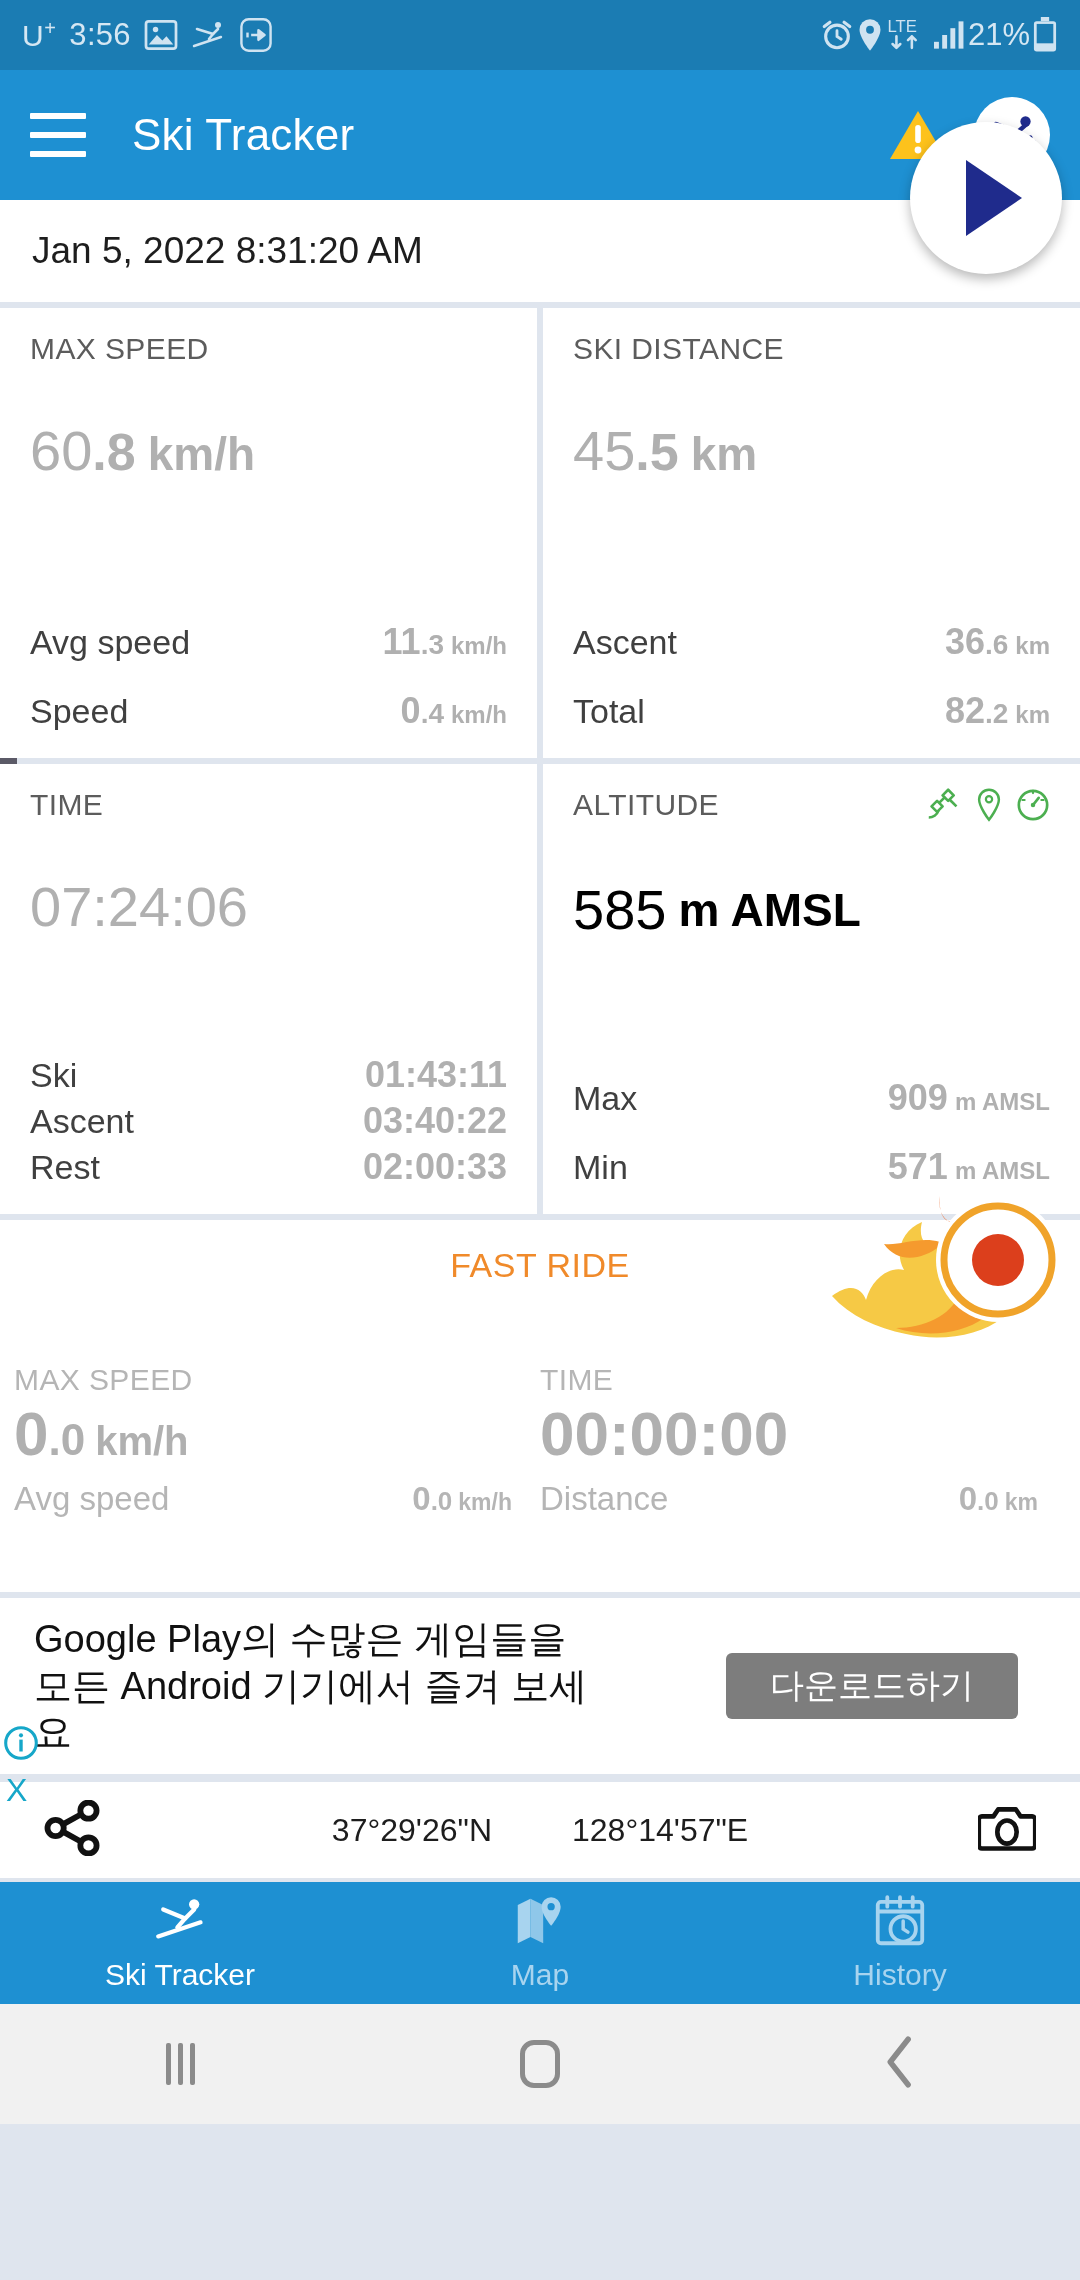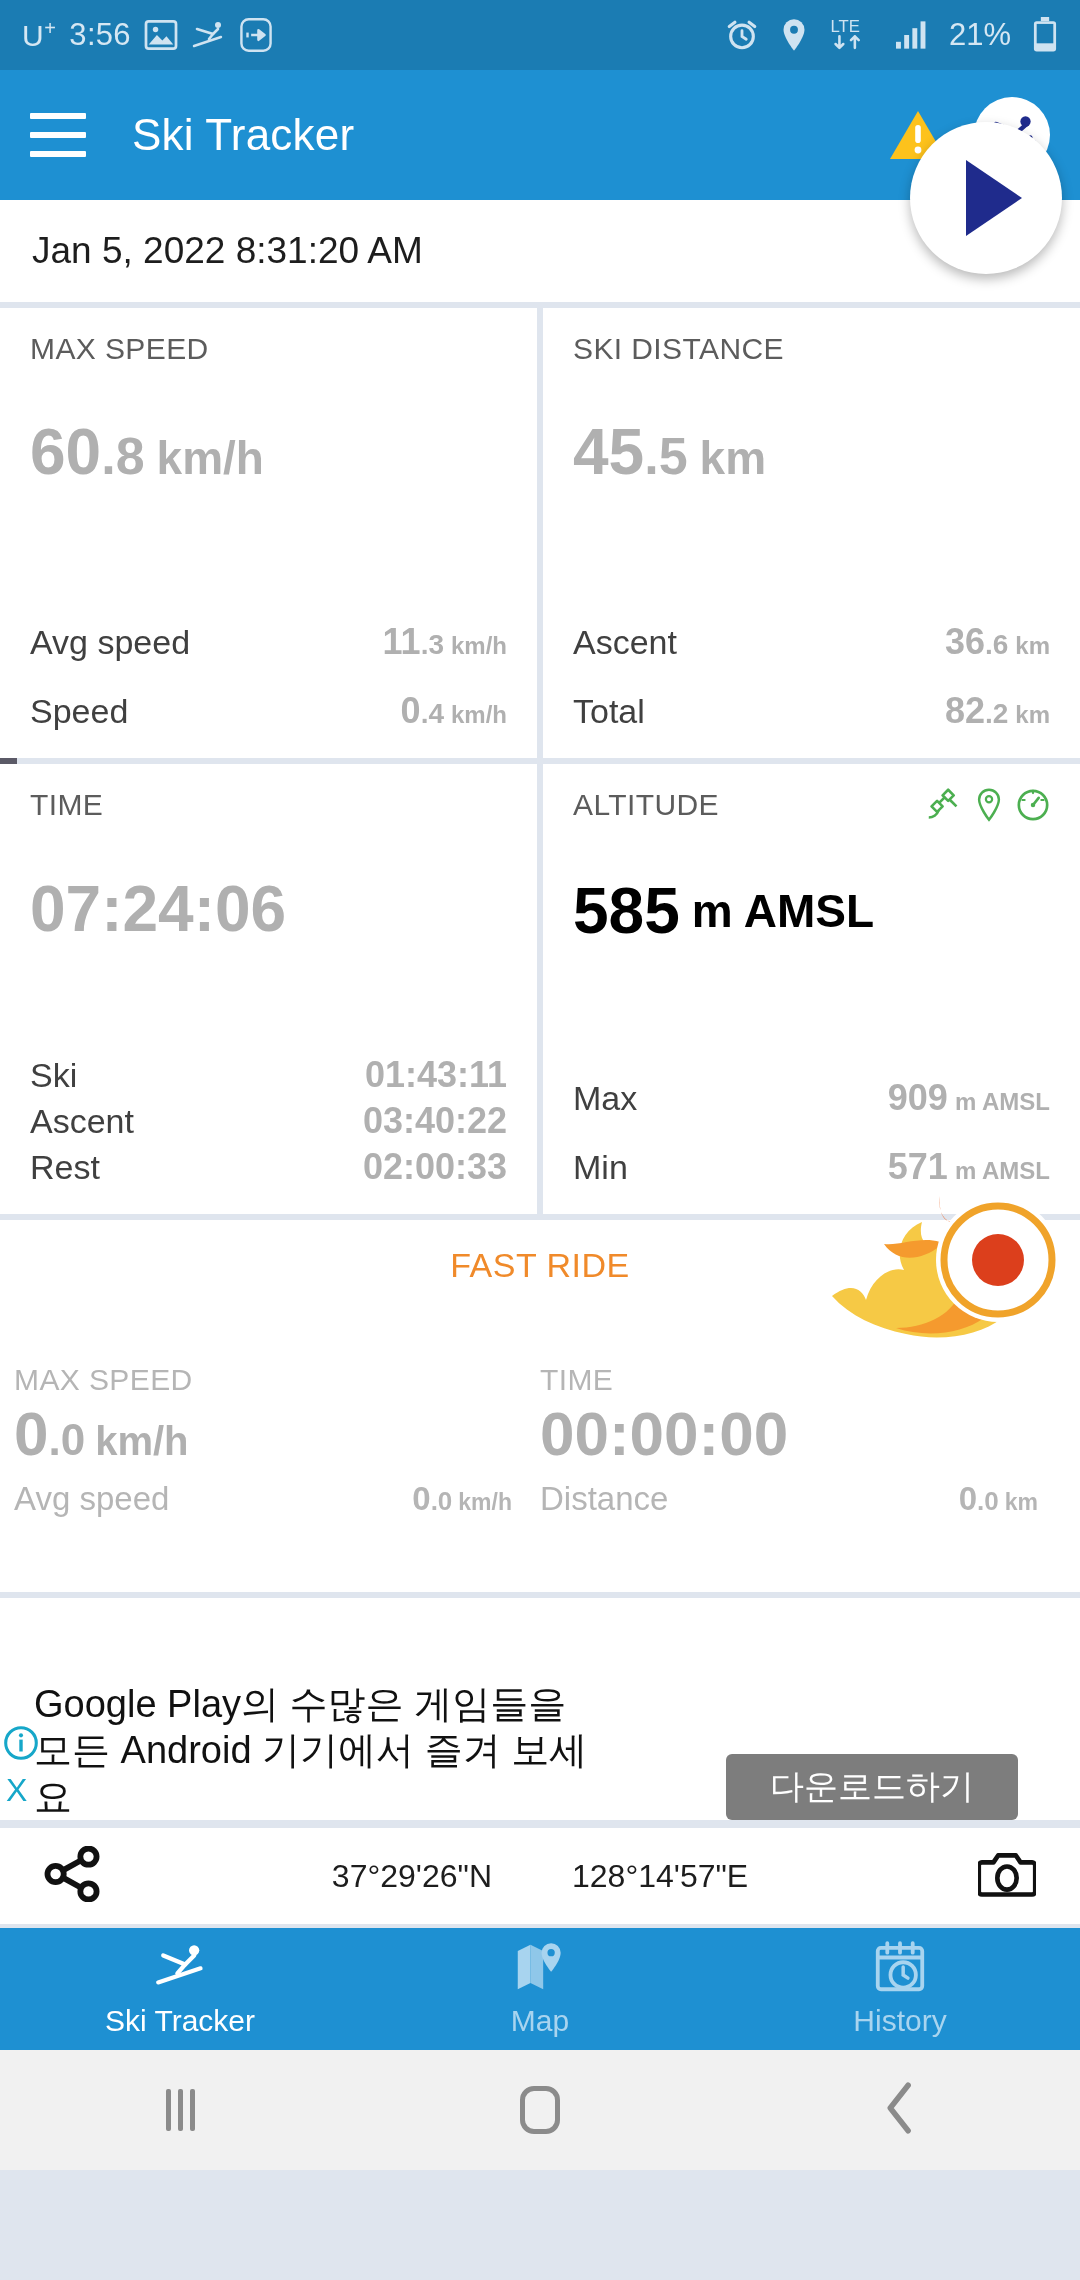--- a/index.html
+++ b/index.html
@@ -10,21 +10,21 @@
     overflow:hidden;
     position:relative;
   }
 
   
   .statusbar{
     height:70px; background:#1b7cb3; display:flex; align-items:center;
     padding:0 22px; color:#cfe3f1;
   }
   .sb-left{display:flex;align-items:center;gap:13px;flex:1;}
-  .sb-right{display:flex;align-items:center;gap:21px;}
+  .sb-right{display:flex;align-items:center;gap:2px;}
   .sb-carrier{font-size:30px;letter-spacing:.5px;color:#d5e7f3;}
   .sb-carrier sup{font-size:20px;}
   .sb-time{font-size:31px;color:#d5e7f3;letter-spacing:.3px;}
   .sb-pct{font-size:31px;color:#d5e7f3;}
   .sb-icon svg{display:block;}
 
   
   .appbar{
     height:130px;background:#1e90d2;display:flex;align-items:center;
     padding:0 30px;position:relative;
@@ -60,21 +60,21 @@
   .grid{display:flex;flex-wrap:wrap;gap:6px 6px;}
   .card{
     background:#fff;width:calc(50% - 3px);height:450px;position:relative;
     padding:24px 30px 26px 30px;display:flex;flex-direction:column;
   }
   .card-title{font-size:30px;color:#5c5c5c;letter-spacing:.4px;}
   .card-head{display:flex;align-items:flex-start;}
   .card-icons{margin-left:auto;display:flex;gap:14px;align-items:center;}
 
   .big-val{margin-top:auto;margin-bottom:auto;display:flex;align-items:baseline;color:#b0b0b0;}
-  .big-int{font-size:64px;font-weight:700;line-height:1;}
+  .big-int{font-size:56px;font-weight:400;line-height:1;}
   .big-dec{font-size:52px;font-weight:700;line-height:1;}
   .big-unit{font-size:46px;font-weight:700;margin-left:12px;}
   .big-val.dark{color:#000000;align-items:center;}
 
   .sub-rows{margin-top:auto;}
   .sub-row{display:flex;align-items:baseline;margin-top:4px;}
   .sub-label{font-size:34px;color:#404040;}
   .sub-val{margin-left:auto;display:flex;align-items:baseline;color:#b0b0b0;}
   .sub-int{font-size:36px;font-weight:700;margin-top:23px;}
   .sub-dec{font-size:28px;font-weight:700;}
@@ -98,21 +98,21 @@
   .fr-dec{font-size:44px;font-weight:700;}
   .fr-unit{font-size:40px;font-weight:700;margin-left:10px;}
   .fr-sub{display:flex;align-items:baseline;margin-top:14px;}
   .fr-sub-label{font-size:33px;color:#b5b5b5;}
   .fr-sub-val{margin-left:auto;display:flex;align-items:baseline;color:#b5b5b5;}
   .fr-sub-int{font-size:33px;font-weight:700;}
   .fr-sub-dec{font-size:26px;font-weight:700;}
   .fr-sub-unit{font-size:23px;font-weight:700;margin-left:6px;}
 
   
-  .ad{background:#fff;margin-top:6px;height:222px;display:flex;align-items:flex-end;padding:0 34px;position:relative;}
+  .ad{background:#fff;margin-top:6px;height:176px;display:flex;align-items:center;padding:0 34px;position:relative;}
   .ad-text{font-size:38px;line-height:1.22;color:#111;max-width:560px;}
   .ad-btn{
     margin-left:auto;margin-right:28px;background:#7d7d7d;color:#fff;border:none;
     font-size:34px;padding:10px 44px;border-radius:6px;font-family:inherit;
   }
   .ad-info{position:absolute;left:4px;top:128px;width:34px;height:34px;}
   .ad-close{position:absolute;left:6px;top:176px;font-size:32px;color:#16a7c9;line-height:1;}
 
   
   .coords{

